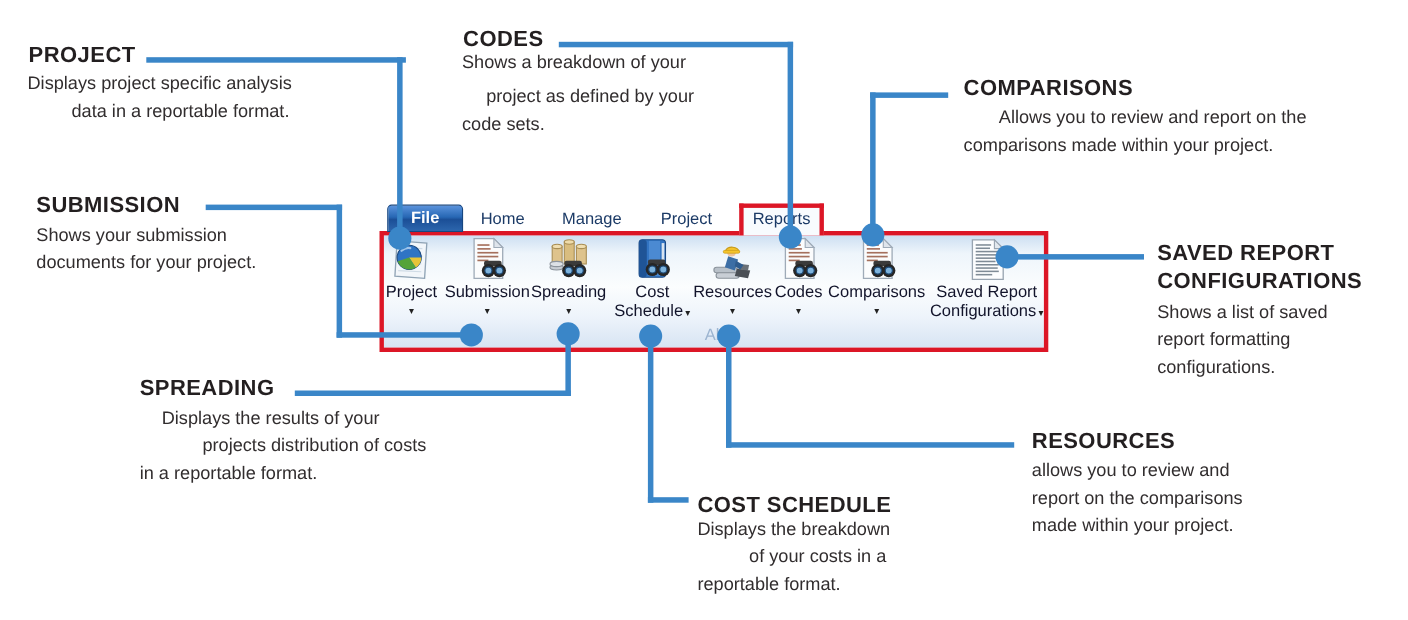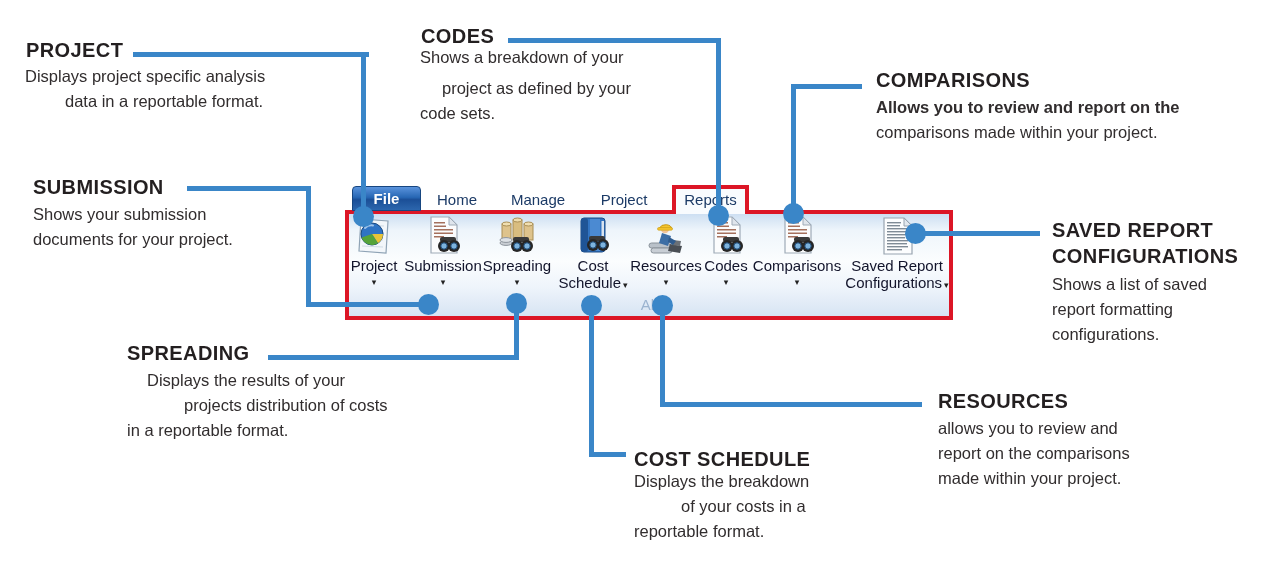--- a/index.html
+++ b/index.html
@@ -49,21 +49,21 @@
   <div class="co-title" style="left:26px;top:38px;">PROJECT</div>
   <div class="co-line" style="left:25px;top:64px;">Displays project specific analysis</div>
   <div class="co-line" style="left:25px;top:89px;margin-left:40px;">data in a reportable format.</div>
 
   <div class="co-title" style="left:421px;top:24px;">CODES</div>
   <div class="co-line" style="left:420px;top:45px;">Shows a breakdown of your</div>
   <div class="co-line" style="left:420px;top:76px;margin-left:22px;">project as defined by your</div>
   <div class="co-line" style="left:420px;top:101px;">code sets.</div>
 
   <div class="co-title" style="left:876px;top:68px;">COMPARISONS</div>
-  <div class="co-line" style="left:876px;top:95px;font-weight:bold;">Allows you to review and report on the</div>
+  <div class="co-line" style="left:908px;top:95px;">Allows you to review and report on the</div>
   <div class="co-line" style="left:876px;top:120px;">comparisons made within your project.</div>
 
   <div class="co-title" style="left:33px;top:175px;">SUBMISSION</div>
   <div class="co-line" style="left:33px;top:202px;">Shows your submission</div>
   <div class="co-line" style="left:33px;top:227px;">documents for your project.</div>
 
   <div class="co-title" style="left:127px;top:341px;">SPREADING</div>
   <div class="co-line" style="left:127px;top:368px;margin-left:20px;">Displays the results of your</div>
   <div class="co-line" style="left:137px;top:393px;margin-left:47px;">projects distribution of costs</div>
   <div class="co-line" style="left:127px;top:418px;">in a reportable format.</div>

